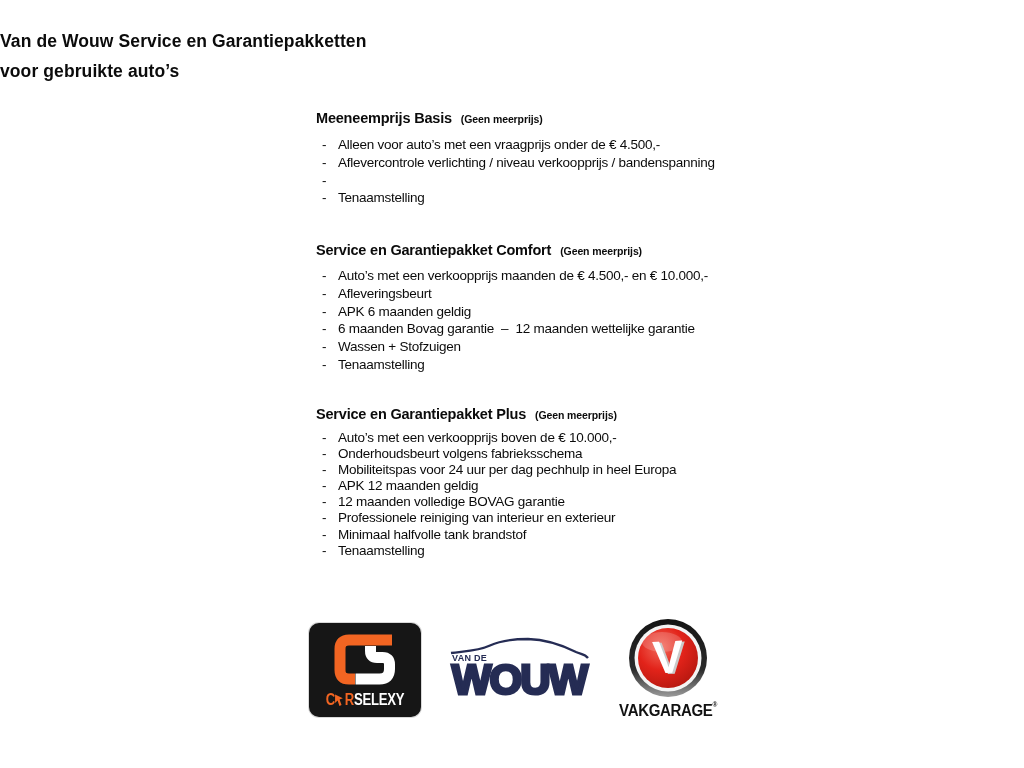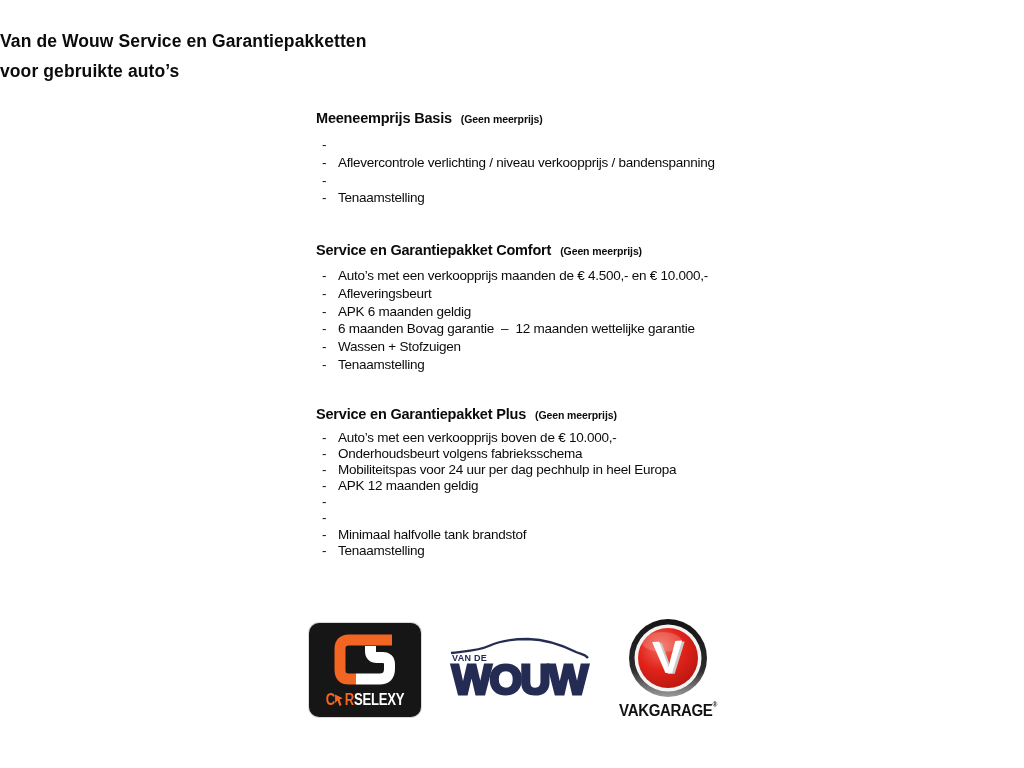--- a/index.html
+++ b/index.html
@@ -67,20 +67,21 @@
 
 <div>
 
   <div class="title title-1">Van de Wouw Service en Garantiepakketten</div>
   <div class="title title-2">voor gebruikte auto’s</div>
 
   <h2 class="sec-heading" style="top:110px"><span>Meeneemprijs Basis</span><span class="sec-note">(Geen meerprijs)</span></h2>
   <ul class="items lh-18" style="top:136px">
     <li>
         <span class="marker">-</span>
+        <span class="item-text">Alleen voor auto’s met een vraagprijs onder de € 4.500,-</span>
       </li>
     <li>
         <span class="marker">-</span>
         <span class="item-text">Aflevercontrole verlichting / niveau verkoopprijs / bandenspanning</span>
       </li>
     <li>
         <span class="marker">-</span>
       </li>
     <li>
         <span class="marker">-</span>
@@ -129,23 +130,25 @@
     <li>
         <span class="marker">-</span>
         <span class="item-text">Mobiliteitspas voor 24 uur per dag pechhulp in heel Europa</span>
       </li>
     <li>
         <span class="marker">-</span>
         <span class="item-text">APK 12 maanden geldig</span>
       </li>
     <li>
         <span class="marker">-</span>
-      </li>
-    <li>
-        <span class="marker">-</span>
+        <span class="item-text">12 maanden volledige BOVAG garantie</span>
+      </li>
+    <li>
+        <span class="marker">-</span>
+        <span class="item-text">Professionele reiniging van interieur en exterieur</span>
       </li>
     <li>
         <span class="marker">-</span>
         <span class="item-text">Minimaal halfvolle tank brandstof</span>
       </li>
     <li>
         <span class="marker">-</span>
         <span class="item-text">Tenaamstelling</span>
       </li>
   </ul>

